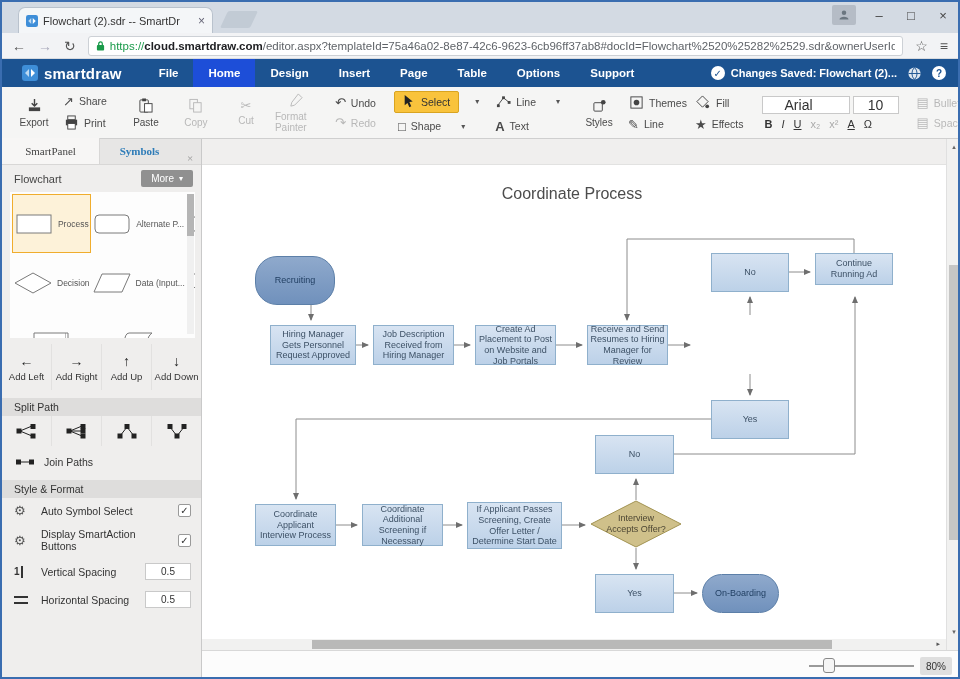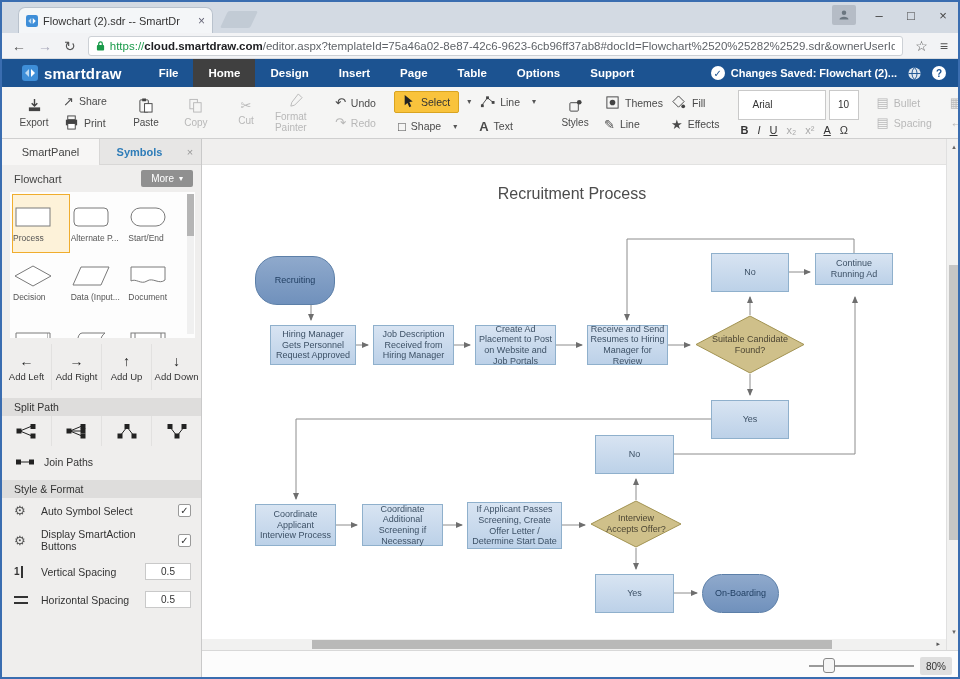--- a/index.html
+++ b/index.html
@@ -31,21 +31,21 @@
   .url-host { color:#202124; font-weight:700; }
   .url-rest { color:#5f6368; }
 
   
   .menubar { position:absolute; left:0; top:57px; width:100%; height:28px; background:#1c5391;
              display:flex; align-items:center; color:#fff; }
   .brand { display:flex; align-items:center; gap:6px; padding:0 22px 0 20px; }
   .brand-name { font-size:15px; font-weight:600; letter-spacing:.2px; }
   .menu-items { display:flex; height:100%; }
   .menu-item { font-size:11.5px; font-weight:700; padding:0 15px; display:flex; align-items:center; }
-  .menu-item.active { background:#404040; }
+  .menu-item.active { background:#1d4ed8; }
   .menubar-right { margin-left:auto; display:flex; align-items:center; gap:10px; padding-right:12px; }
   .saved-chip { display:flex; align-items:center; gap:6px; font-size:11px; font-weight:700; }
   .circ-ico { width:14px; height:14px; border-radius:50%; background:#fff; color:#1c5391;
               font-size:10px; display:flex; align-items:center; justify-content:center; font-weight:700; }
 
   
   .ribbon { position:absolute; left:0; top:85px; width:100%; height:52px; background:#f5f5f4;
             border-bottom:1px solid #cfcfcf; display:flex; align-items:stretch; padding:4px 2px; }
   .rgroup { display:flex; align-items:center; gap:8px; padding:0 9px; }
   .rdiv { width:1px; background:#ddddda; margin:2px 0; }
@@ -55,46 +55,46 @@
   .smallbtn { display:flex; align-items:center; gap:5px; color:#4a4a4a; font-size:10.5px; white-space:nowrap; }
   .dis { color:#b8b8b8 !important; }
   .ico { display:inline-flex; align-items:center; justify-content:center; width:16px; height:16px; }
   .ico svg { width:15px; height:15px; }
   .glyph { font-size:13px; line-height:1; }
   .selectbtn { background:#f9c33c; border:1px solid #d9a420; border-radius:2px; padding:2px 8px 2px 5px;
                display:flex; align-items:center; gap:5px; font-size:10.5px; color:#333; }
   .plainbtn { display:flex; align-items:center; gap:5px; font-size:10.5px; color:#4a4a4a; padding:2px 4px; }
   .caret { font-size:8px; color:#555; margin-left:4px; }
   .toolgrid { display:flex; flex-direction:column; gap:5px; justify-content:center; }
-  .toolrow { display:flex; align-items:center; gap:4px; }
+  .toolrow { display:flex; align-items:center; gap:12px; }
   .fontgroup { display:flex; flex-direction:column; gap:4px; justify-content:center; }
   .fontrow { display:flex; gap:3px; }
-  .fakeinput { background:#fff; border:1px solid #c9c9c9; height:30px; font-size:10px; color:#333;
-               display:flex; align-items:center; padding:0 14px; }
+  .fakeinput { background:#fff; border:1px solid #c9c9c9; height:18px; font-size:14px; color:#333;
+               display:flex; align-items:center; padding:0 22px; }
   .fmt-row { display:flex; align-items:center; gap:9px; padding-left:3px; }
   .fmt { font-size:11px; color:#333; }
   .fmt.b { font-weight:700; } .fmt.i { font-style:italic; } .fmt.u { text-decoration:underline; }
   .fmt.gray { color:#aaa; } .fmt.ua { text-decoration:underline; }
 
   
   .panel { position:absolute; left:0; top:137px; width:200px; height:542px; background:#efeeed;
            border-right:1px solid #c9c9c9; }
-  .ptabs { display:flex; align-items:center; height:26px; background:#e7e6e5; border-bottom:1px solid #d8d7d6;}
+  .ptabs { display:flex; align-items:flex-end; height:26px; background:#e7e6e5; border-bottom:1px solid #d8d7d6;font-family:Liberation Serif, serif;}
   .ptab { height:26px; display:flex; align-items:center; justify-content:center; font-size:11px; }
   .ptab.active { background:#f7f6f5; width:98px; color:#444; border-right:1px solid #d8d7d6; }
   .ptab.blue { color:#2e7cb8; flex:1; font-weight:700; }
   .ptab-close { width:22px; color:#999; font-size:11px; text-align:center; }
   .cat-row { display:flex; align-items:center; justify-content:space-between; padding:5px 8px 5px 12px; }
   .cat-label { font-size:11px; color:#444; }
   .morebtn { background:#909090; color:#fff; font-size:10px; padding:3px 10px; border-radius:2px;
              display:flex; align-items:center; gap:5px; }
   .morebtn .caret { color:#fff; margin:0; }
   .symbols { position:relative; margin:0 6px 0 8px; height:146px; background:#fdfdfd; overflow:hidden;
              display:grid; grid-template-columns:1fr 1fr 1fr; grid-auto-rows:59px; padding:2px 10px 0 2px; }
-  .sym { display:flex; flex-direction:column; justify-content:center; gap:4px;
+  .sym { display:flex; flex-direction:row; align-items:center; justify-content:center; gap:4px;
          border:1px solid transparent; }
   .sym.selected { background:#fdf2d9; border:1px solid #f0ad2d; }
   .sym-label { font-size:8.5px; color:#555; white-space:nowrap; overflow:hidden; max-width:50px; }
   .sym svg { width:40px; height:24px; }
   .sym svg * { fill:#fff; stroke:#7a7a7a; stroke-width:1; }
   .symscroll { position:absolute; right:1px; top:2px; width:7px; height:140px; background:#f0f0f0; }
   .symthumb { position:absolute; left:0; top:0; width:7px; height:42px; background:#b5b5b5; }
   .addrow { display:flex; margin-top:6px; height:46px; }
   .addbtn { flex:1; display:flex; flex-direction:column; align-items:center; justify-content:center; gap:2px;
             border-right:1px solid #e2e1e0; }
@@ -596,21 +596,21 @@
     <div class="optrow">
       <span class="hsp-ico"></span>
       <span class="optlabel">Horizontal Spacing</span>
       <span class="spacinput">0.5</span>
     </div>
   </div>
 
   <div class="canvas">
     <div class="draw-area">
       <div class="topstrip"></div>
-      <div class="chart-title">Recruitment Process</div>
+      <div class="chart-title">Coordinate Process</div>
 
       <svg class="connectors" viewBox="0 0 744 500">
         <defs>
           <marker id="arr" markerWidth="8" markerHeight="8" refX="6" refY="3" orient="auto">
             <path d="M0,0 L7,3 L0,6 z" fill="#6e6e6e"></path>
           </marker>
         </defs>
         <g fill="none" stroke="#8c8c8c" stroke-width="1">
           <path d="M109,166 V181" marker-end="url(#arr)"></path>
           <path d="M151,206 H166" marker-end="url(#arr)"></path>
@@ -630,26 +630,20 @@
           <path d="M434,409 V430" marker-end="url(#arr)"></path>
           <path d="M472,454 H495" marker-end="url(#arr)"></path>
         </g>
       </svg>
 
       <div class="node stadium" style="left:53px;top:117px;width:80px;height:49px;">Recruiting</div>
       <div class="node proc" style="left:68px;top:186px;width:86px;height:40px;">Hiring Manager Gets Personnel Request Approved</div>
       <div class="node proc" style="left:273px;top:186px;width:81px;height:40px;">Create Ad Placement to Post on Website and Job Portals</div>
       <div class="node proc" style="left:171px;top:186px;width:81px;height:40px;">Job Description Received from Hiring Manager</div>
       <div class="node proc" style="left:385px;top:186px;width:81px;height:40px;">Receive and Send Resumes to Hiring Manager for Review</div>
-      <div class="node diamond" style="left:493px;top:176px;width:110px;height:59px;">
-        <svg viewBox="0 0 110 59" preserveAspectRatio="none">
-            <polygon points="55,1 109,29.5 55,58 1,29.5" fill="#cfc08a" stroke="#a29352"></polygon>
-          </svg>
-        <span class="dlabel">Suitable Candidate Found?</span>
-      </div>
       <div class="node proc" style="left:509px;top:114px;width:78px;height:39px;">No</div>
       <div class="node proc" style="left:613px;top:114px;width:78px;height:32px;">Continue Running Ad</div>
       <div class="node proc" style="left:509px;top:261px;width:78px;height:39px;">Yes</div>
       <div class="node proc" style="left:393px;top:296px;width:79px;height:39px;">No</div>
       <div class="node diamond" style="left:388px;top:361px;width:92px;height:48px;">
         <svg viewBox="0 0 92 48" preserveAspectRatio="none">
             <polygon points="46,1 91,24 46,47 1,24" fill="#cfc08a" stroke="#a29352"></polygon>
           </svg>
         <span class="dlabel">Interview Accepts Offer?</span>
       </div>

